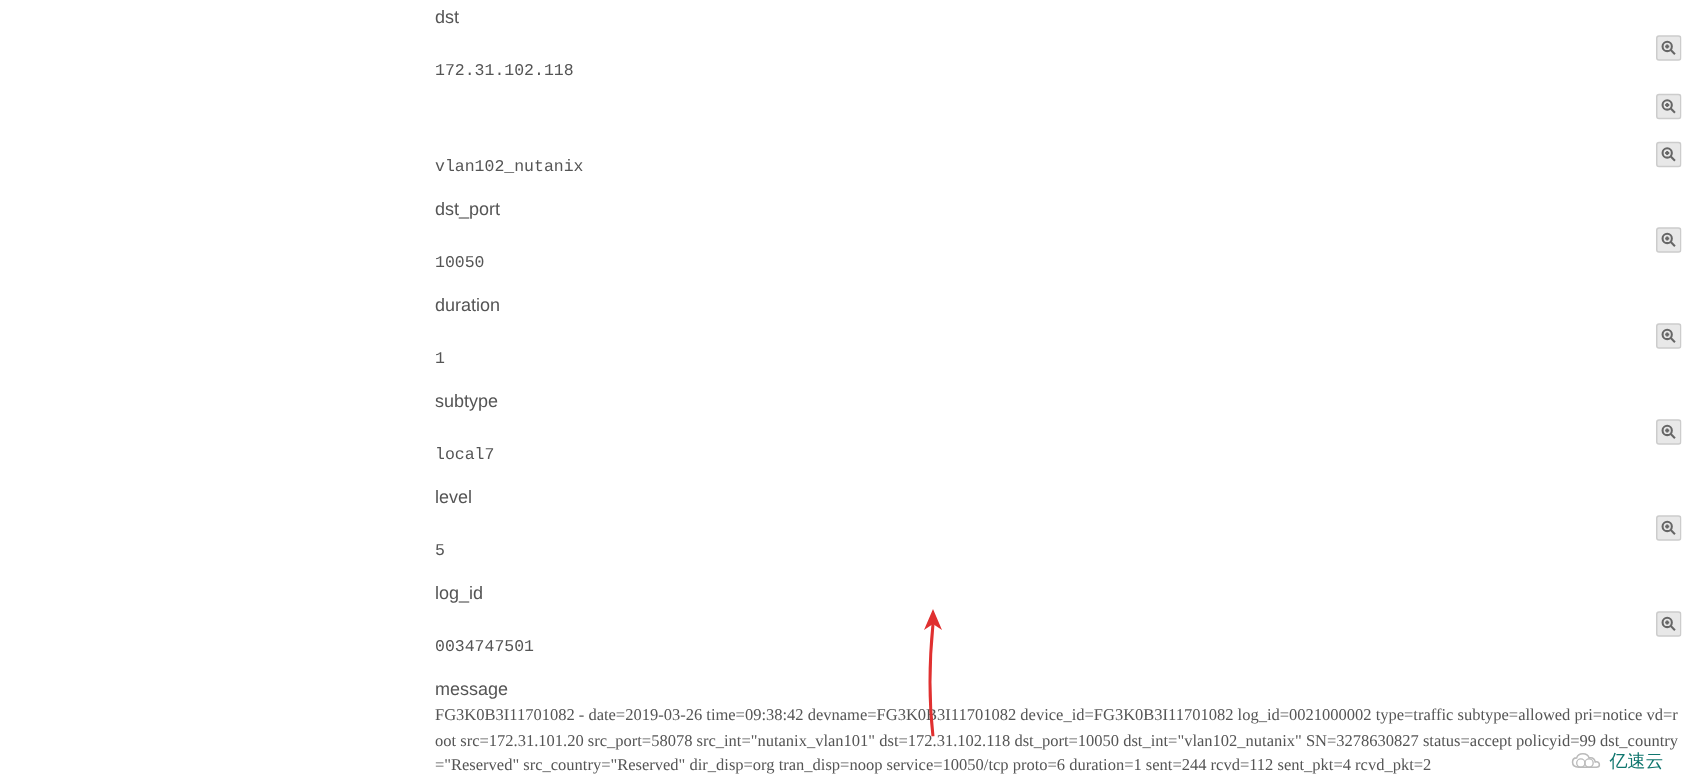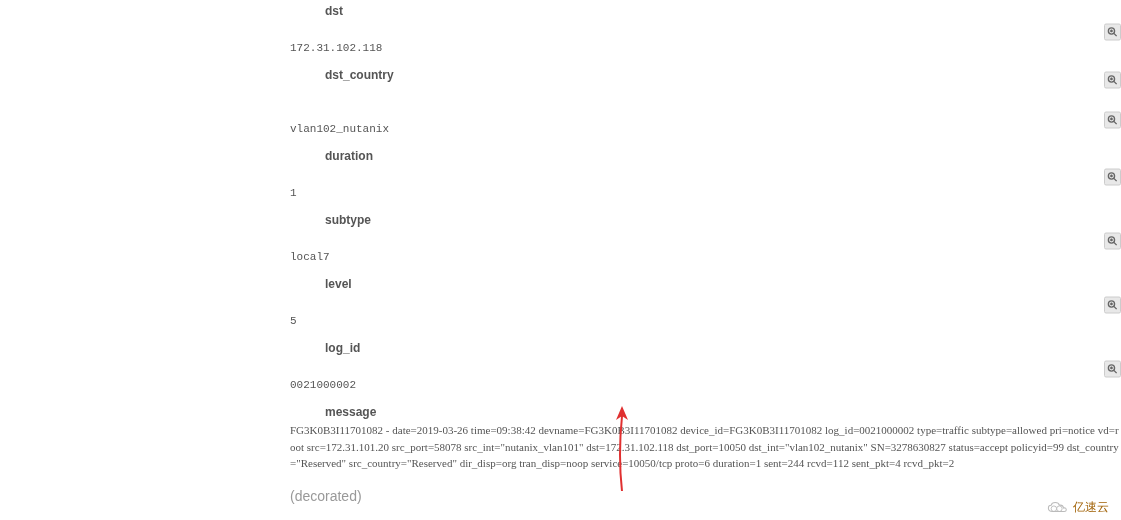--- a/index.html
+++ b/index.html
@@ -16,24 +16,23 @@
     .container {
       padding-left: 290px;
       padding-right: 0;
     }
     .field-row {
       position: relative;
       padding: 4px 0 10px 0;
     }
     .field-label {
       font-size: 12px;
-      font-weight: bold;
+      font-weight: normal;
       color: #555;
       margin-bottom: 3px;
-      margin-left: 35px;
     }
     .field-value {
       font-family: "Courier New", Courier, monospace;
       font-size: 11px;
       color: #555;
       white-space: pre;
       margin-top: 24px;
     }
     .field-value-message {
       font-family: Liberation Serif, serif;
@@ -78,21 +77,21 @@
       height: 85px;
       pointer-events: none;
     }
     .watermark {
       position: absolute;
       right: 12px;
       bottom: 4px;
       display: flex;
       align-items: center;
       gap: 4px;
-      color: #a16207;
+      color: #0f766e;
       font-size: 12px;
     }
     .watermark svg {
       width: 22px;
       height: 14px;
     }
     .message-block { position: relative; }
   </style>
 </head>
 <body>
@@ -106,21 +105,20 @@
       <svg viewBox="0 0 16 16">
           <circle cx="6.5" cy="6.5" r="4.5"></circle>
           <line x1="10" y1="10" x2="14" y2="14"></line>
           <line x1="6.5" y1="4.5" x2="6.5" y2="8.5"></line>
           <line x1="4.5" y1="6.5" x2="8.5" y2="6.5"></line>
         </svg>
     </div>
   </div>
 
   <div class="field-row">
-    <div class="field-label">dst_country</div>
     <div class="zoom-btn">
       <svg viewBox="0 0 16 16">
           <circle cx="6.5" cy="6.5" r="4.5"></circle>
           <line x1="10" y1="10" x2="14" y2="14"></line>
           <line x1="6.5" y1="4.5" x2="6.5" y2="8.5"></line>
           <line x1="4.5" y1="6.5" x2="8.5" y2="6.5"></line>
         </svg>
     </div>
   </div>
 
@@ -129,20 +127,32 @@
     <div class="zoom-btn">
       <svg viewBox="0 0 16 16">
           <circle cx="6.5" cy="6.5" r="4.5"></circle>
           <line x1="10" y1="10" x2="14" y2="14"></line>
           <line x1="6.5" y1="4.5" x2="6.5" y2="8.5"></line>
           <line x1="4.5" y1="6.5" x2="8.5" y2="6.5"></line>
         </svg>
     </div>
   </div>
 
+  <div class="field-row">
+    <div class="field-label">dst_port</div>
+    <div class="field-value">10050</div>
+    <div class="zoom-btn">
+      <svg viewBox="0 0 16 16">
+          <circle cx="6.5" cy="6.5" r="4.5"></circle>
+          <line x1="10" y1="10" x2="14" y2="14"></line>
+          <line x1="6.5" y1="4.5" x2="6.5" y2="8.5"></line>
+          <line x1="4.5" y1="6.5" x2="8.5" y2="6.5"></line>
+        </svg>
+    </div>
+  </div>
 
   <div class="field-row">
     <div class="field-label">duration</div>
     <div class="field-value">1</div>
     <div class="zoom-btn">
       <svg viewBox="0 0 16 16">
           <circle cx="6.5" cy="6.5" r="4.5"></circle>
           <line x1="10" y1="10" x2="14" y2="14"></line>
           <line x1="6.5" y1="4.5" x2="6.5" y2="8.5"></line>
           <line x1="4.5" y1="6.5" x2="8.5" y2="6.5"></line>
@@ -171,21 +181,21 @@
           <circle cx="6.5" cy="6.5" r="4.5"></circle>
           <line x1="10" y1="10" x2="14" y2="14"></line>
           <line x1="6.5" y1="4.5" x2="6.5" y2="8.5"></line>
           <line x1="4.5" y1="6.5" x2="8.5" y2="6.5"></line>
         </svg>
     </div>
   </div>
 
   <div class="field-row">
     <div class="field-label">log_id</div>
-    <div class="field-value">0021000002</div>
+    <div class="field-value">0034747501</div>
     <div class="zoom-btn">
       <svg viewBox="0 0 16 16">
           <circle cx="6.5" cy="6.5" r="4.5"></circle>
           <line x1="10" y1="10" x2="14" y2="14"></line>
           <line x1="6.5" y1="4.5" x2="6.5" y2="8.5"></line>
           <line x1="4.5" y1="6.5" x2="8.5" y2="6.5"></line>
         </svg>
     </div>
   </div>
 

